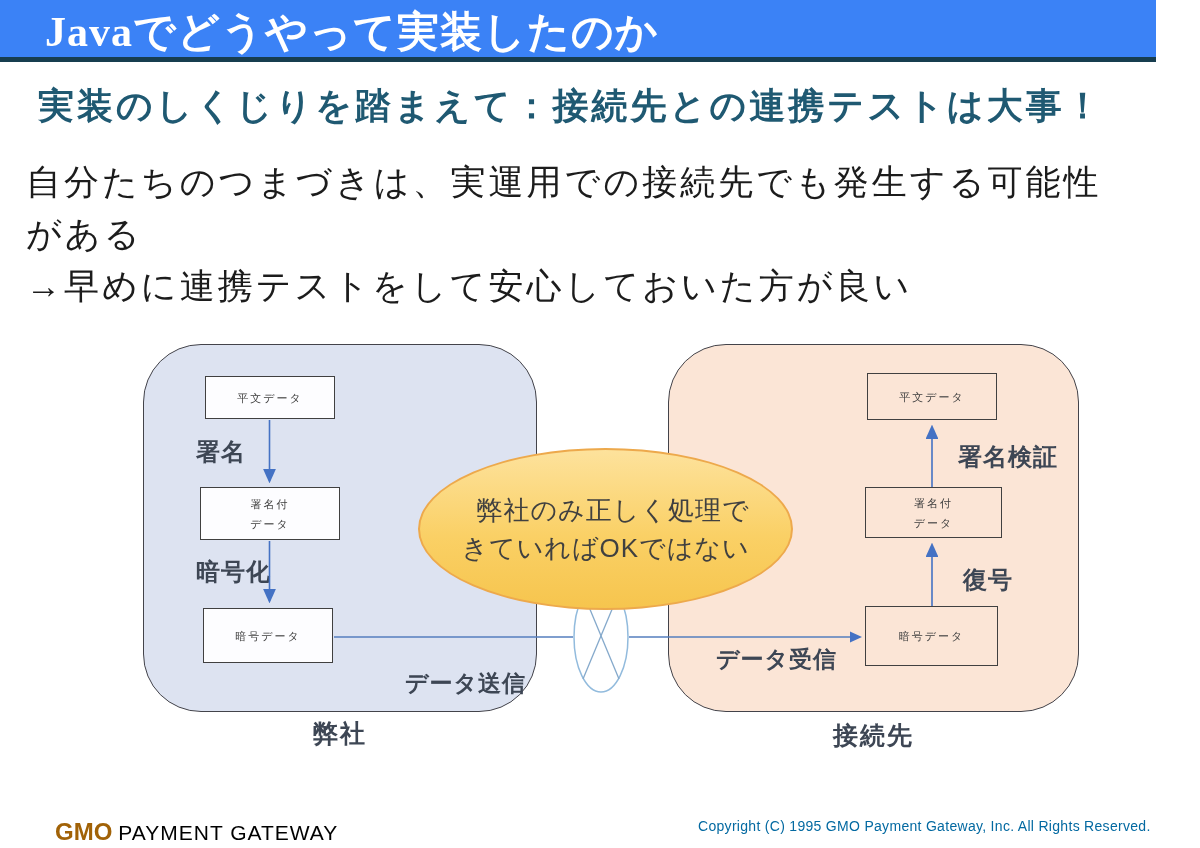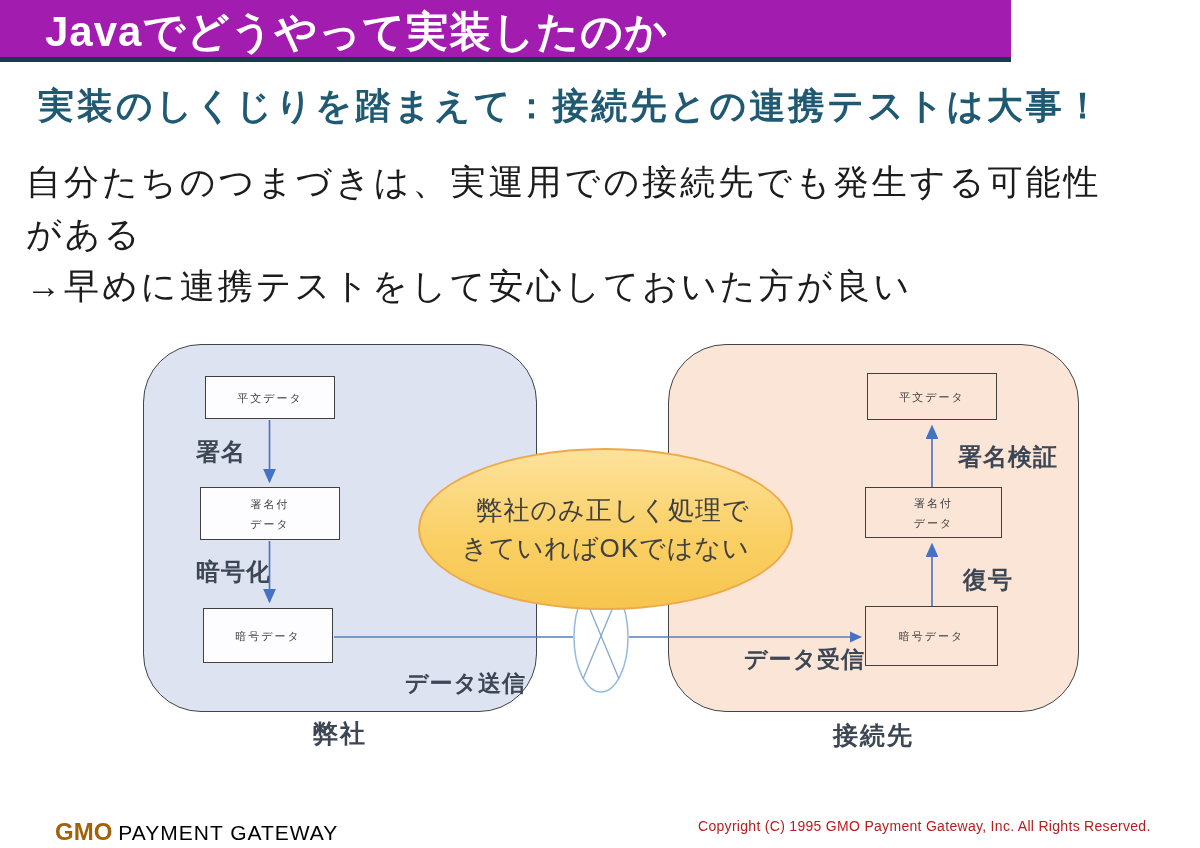--- a/index.html
+++ b/index.html
@@ -4,22 +4,22 @@
 <style>
   html,body{margin:0;padding:0;}
   body{
     width:1200px;height:848px;position:relative;overflow:hidden;
     background:#ffffff;
     font-family:"Liberation Sans","DejaVu Sans",sans-serif;
     color:#1a1a1a;
   }
   
   .title-bar{
-    position:absolute;left:0;top:0;width:1011px;height:57px;
-    background:#a21caf;border-bottom:5px solid #173D4F;
+    position:absolute;left:0;top:0;width:1156px;height:57px;
+    background:#3b82f6;border-bottom:5px solid #173D4F;font-family:Liberation Serif, serif;
   }
   .title-bar .title{
     position:absolute;left:45px;top:4px;
     font-size:42px;font-weight:bold;color:#ffffff;letter-spacing:1px;
     white-space:nowrap;
   }
   
   .subtitle{
     position:absolute;left:38px;top:82px;width:1140px;
     font-size:36px;font-weight:bold;color:#1F5972;letter-spacing:3px;
@@ -80,21 +80,21 @@
     position:absolute;left:55px;top:818px;white-space:nowrap;
   }
   .footer-logo .gmo{
     font-size:24px;font-weight:bold;color:#a16207;letter-spacing:0px;
   }
   .footer-logo .pg{
     font-size:21px;color:#000000;letter-spacing:1px;margin-left:6px;
   }
   .copyright{
     position:absolute;left:698px;top:818px;
-    font-size:14px;color:#b91c1c;letter-spacing:0.3px;white-space:nowrap;
+    font-size:14px;color:#0369a1;letter-spacing:0.3px;white-space:nowrap;
   }
 </style>
 </head>
 <body>
 
 <div class="title-bar">
   <div class="title">Javaでどうやって実装したのか</div>
 </div>
 
 <div class="subtitle">実装のしくじりを踏まえて：接続先との連携テストは大事！</div>
@@ -138,21 +138,21 @@
 <div class="data-box white prewrap" style="left:203px;top:608px;width:130px;height:55px;">暗号データ</div>
 
 <div class="data-box peach prewrap" style="left:867px;top:373px;width:130px;height:47px;">平文データ</div>
 <div class="step-label" style="left:958px;top:441px;">署名検証</div>
 <div class="data-box peach prewrap" style="left:865px;top:487px;width:137px;height:51px;">署名付
 データ</div>
 <div class="step-label" style="left:963px;top:564px;">復号</div>
 <div class="data-box peach prewrap" style="left:865px;top:606px;width:133px;height:60px;">暗号データ</div>
 
 <div class="transfer-label" style="left:405px;top:644px;margin-top:24px;">データ送信</div>
-<div class="transfer-label" style="left:744px;top:644px;">データ受信</div>
+<div class="transfer-label" style="left:716px;top:644px;">データ受信</div>
 
 <div class="caption" style="left:143px;top:717px;width:394px;">弊社</div>
 <div class="caption" style="left:668px;top:719px;width:411px;">接続先</div>
 
 <div class="callout">
   <div class="callout-text">弊社のみ正しく処理で
 きていればOKではない</div>
 </div>
 
 <div class="footer-logo">

